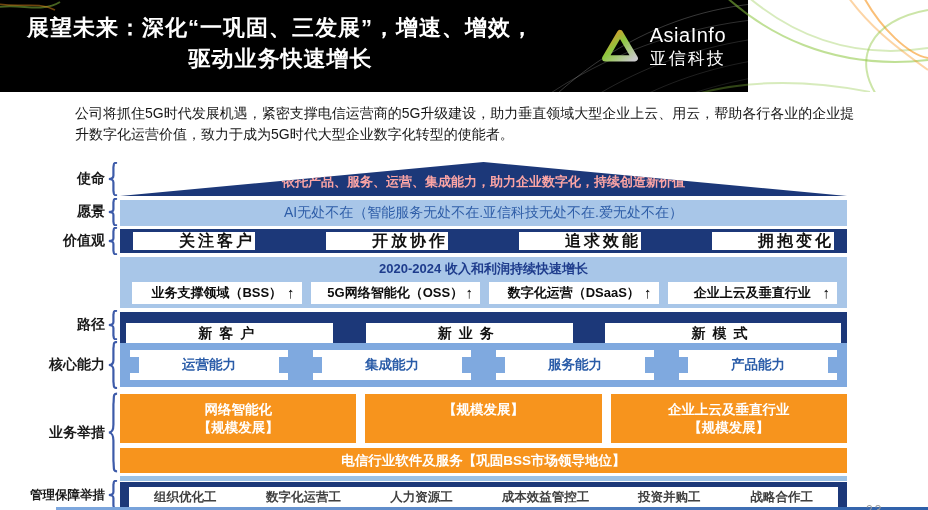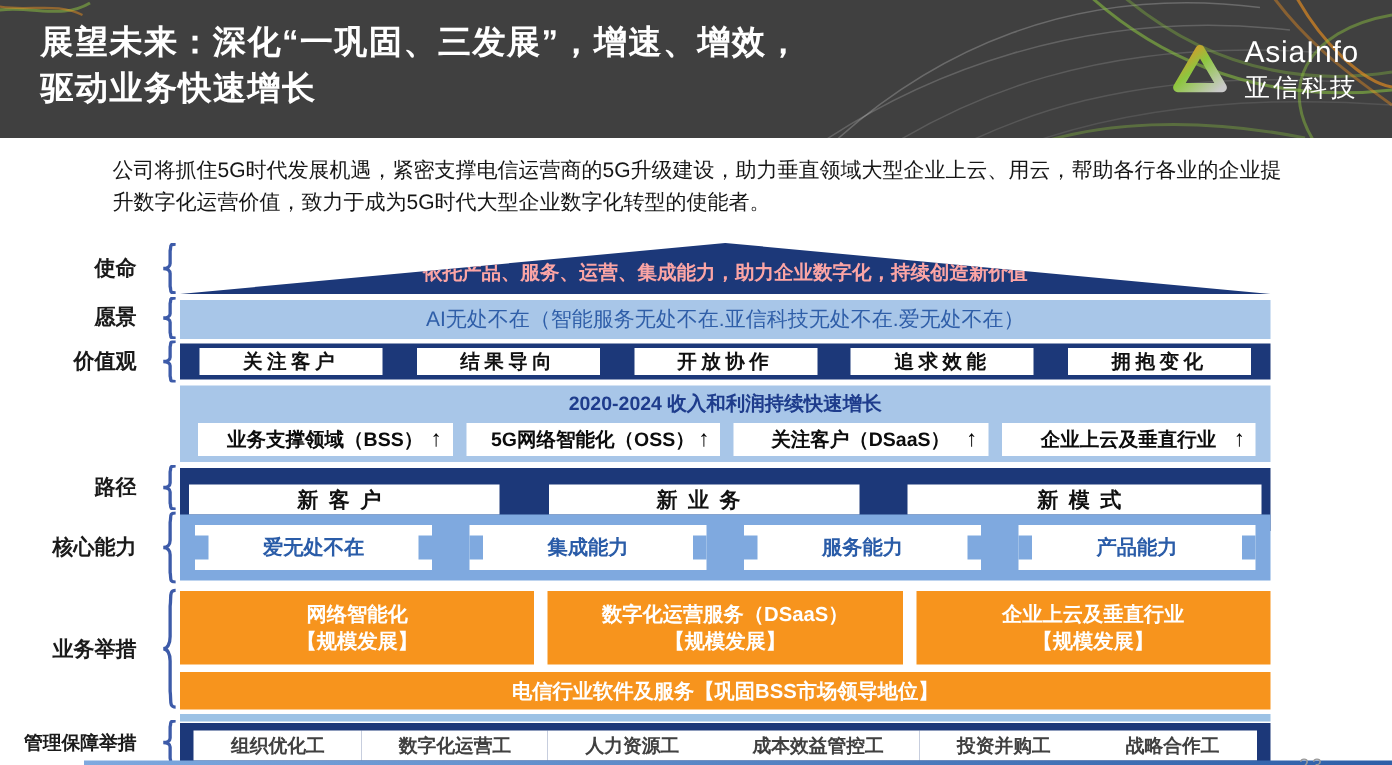--- a/index.html
+++ b/index.html
@@ -2,61 +2,61 @@
 <html><head>
 <meta charset="utf-8">
 <style>
   * { margin:0; padding:0; box-sizing:border-box; }
   html,body { background:#e8e8e8; }
   .slide{
     position:relative; width:928px; height:510px; background:#ffffff;
     overflow:hidden; font-family:"Liberation Sans", sans-serif;
   }
   
-  .hdr{ position:absolute; top:0; left:0; width:928px; height:92px; background:#404040; }
+  .hdr{ position:absolute; top:0; left:0; width:748px; height:92px; background:#000000;text-align:center; }
   .swirls{ position:absolute; top:0; left:0; width:928px; height:92px; }
   .hdr-title{
     position:absolute; top:12px; left:27px; color:#ffffff; font-weight:bold;
     font-size:22px; line-height:31px; letter-spacing:1px; white-space:nowrap;
   }
   .logo{ position:absolute; top:24px; right:22px; display:flex; align-items:center; gap:9px; }
   .logo-text{ color:#ffffff; }
   .logo-en{ font-size:20px; letter-spacing:0.5px; }
   .logo-zh{ font-size:17px; letter-spacing:2px; }
   
   .intro{
     position:absolute; top:103px; left:75px; width:782px;
     font-size:14px; line-height:1.48; color:#161616; font-weight:500;
   }
   
   .rowlabel{
     position:absolute; left:0; width:118px; display:flex; align-items:center;
-    justify-content:flex-end; gap:16px; color:#1a1a1a; font-weight:bold; font-size:14px;
+    justify-content:flex-end; gap:2px; color:#1a1a1a; font-weight:bold; font-size:14px;
   }
   .rowlabel .brace{ width:11px; height:100%; flex:0 0 11px; }
   .rowlabel.small{ font-size:12.5px; }
   
   .row{ position:absolute; left:120px; width:727px; }
   .navy{ background:#1c3879; }
   .lblue{ background:#a8c6e8; }
   .mblue{ background:#7fa9df; }
 
   .mission{ top:162px; height:34px; background:#1c3879;
     -webkit-clip-path:polygon(50% 0,100% 100%,0 100%); clip-path:polygon(50% 0,100% 100%,0 100%);
     display:flex; align-items:flex-end; justify-content:center; }
   .mission span{ color:#fca5a5; font-weight:bold; font-size:13px; padding-bottom:5px; }
 
   .vision{ top:200px; height:26px; display:flex; align-items:center; justify-content:center; }
   .vision span{ color:#2f5ea8; font-size:14px; }
 
   .values{ top:229px; height:24px; display:flex; align-items:center;
     justify-content:space-between; padding:0 13px; }
   .wbox{ background:#ffffff; }
-  .values .wbox{ width:122px; height:18px; line-height:18px; text-align:center;
-    font-weight:bold; font-size:13px; letter-spacing:3px; color:#111; }
+  .values .wbox{ width:122px; height:18px; line-height:18px; text-align:right;
+    font-weight:bold; font-size:16px; letter-spacing:3px; color:#111; }
 
   .goals{ top:257px; height:51px; }
   .goals-head{ text-align:center; padding-top:3px; color:#1e3c8c; font-weight:bold; font-size:13px; }
   .goals-boxes{ position:absolute; top:25px; left:12px; right:10px; height:22px; display:flex; gap:9px; }
   .goalbox{ position:relative; flex:1; background:#fff; text-align:center; line-height:22px;
     font-weight:bold; font-size:13px; color:#0c0c0c; }
   .goalbox .arrow{ position:absolute; right:7px; top:0; font-size:15px; font-weight:bold; color:#000; }
 
   .paths{ top:312px; height:42px; display:flex; align-items:center;
     justify-content:space-between; padding:0 6px; }
@@ -182,68 +182,66 @@
   <div class="row mission">
     <span>依托产品、服务、运营、集成能力，助力企业数字化，持续创造新价值</span>
   </div>
 
   <div class="row vision lblue">
     <span>AI无处不在（智能服务无处不在.亚信科技无处不在.爱无处不在）</span>
   </div>
 
   <div class="row values navy">
     <div class="wbox">关注客户</div>
-    <div class="wbox">结果导向</div>
     <div class="wbox">开放协作</div>
     <div class="wbox">追求效能</div>
     <div class="wbox">拥抱变化</div>
   </div>
 
   <div class="row goals lblue">
     <div class="goals-head">2020-2024 收入和利润持续快速增长</div>
     <div class="goals-boxes">
       <div class="goalbox">
         <span>业务支撑领域（BSS）</span>
         <span class="arrow">↑</span>
       </div>
       <div class="goalbox">
         <span>5G网络智能化（OSS）</span>
         <span class="arrow">↑</span>
       </div>
       <div class="goalbox">
-        <span>关注客户（DSaaS）</span>
+        <span>数字化运营（DSaaS）</span>
         <span class="arrow">↑</span>
       </div>
       <div class="goalbox">
         <span>企业上云及垂直行业</span>
         <span class="arrow">↑</span>
       </div>
     </div>
   </div>
 
   <div class="row paths navy">
     <div class="wbox p1">新客户</div>
     <div class="wbox p2">新业务</div>
     <div class="wbox p3">新模式</div>
   </div>
 
   <div class="row caps mblue">
-    <div class="capbox">爱无处不在</div>
+    <div class="capbox">运营能力</div>
     <div class="capbox">集成能力</div>
     <div class="capbox">服务能力</div>
     <div class="capbox">产品能力</div>
   </div>
 
   <div class="row cards">
     <div class="card">
       <div>网络智能化</div>
       <div>【规模发展】</div>
     </div>
     <div class="card">
-      <div>数字化运营服务（DSaaS）</div>
       <div>【规模发展】</div>
     </div>
     <div class="card">
       <div>企业上云及垂直行业</div>
       <div>【规模发展】</div>
     </div>
   </div>
   <div class="row obar">电信行业软件及服务【巩固BSS市场领导地位】</div>
 
   <div class="row thinbar"></div>

